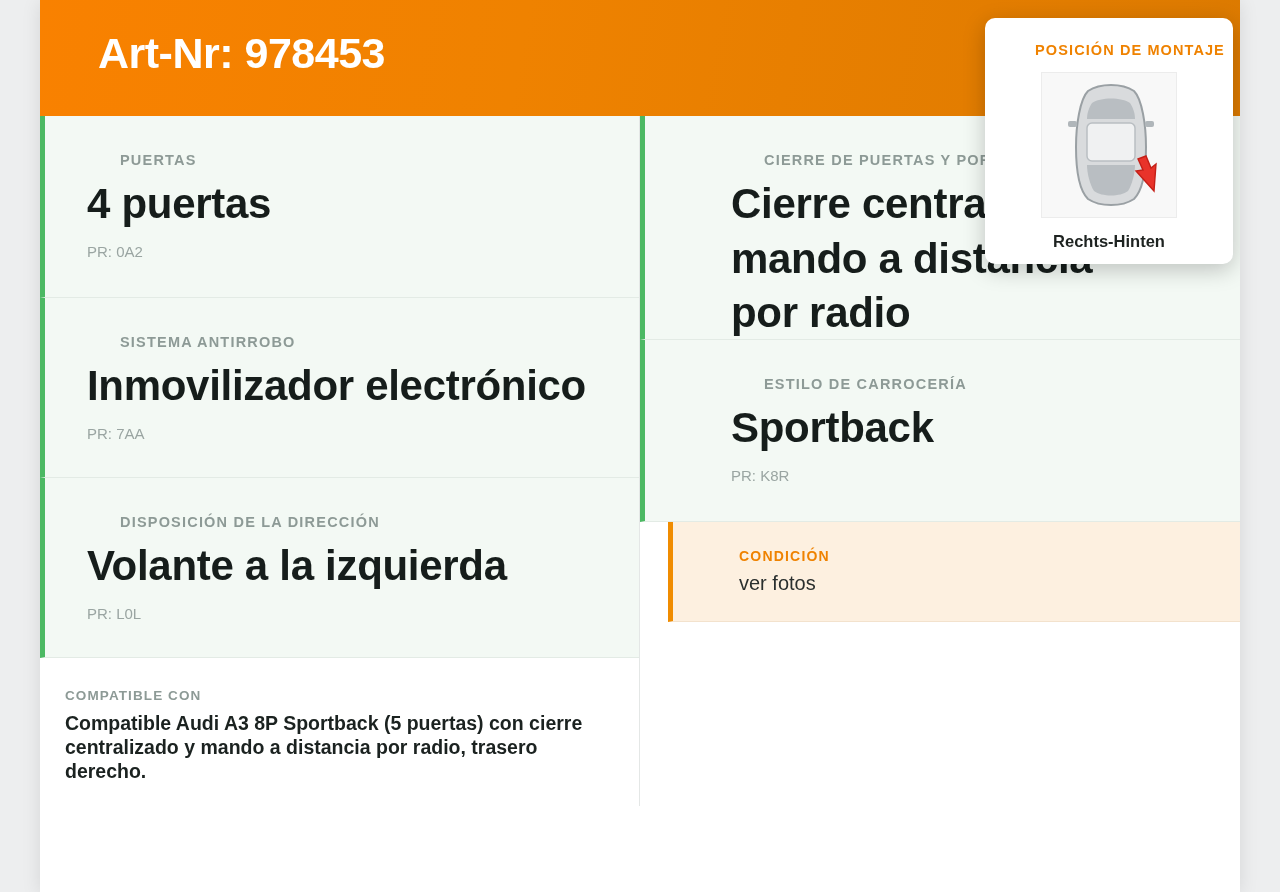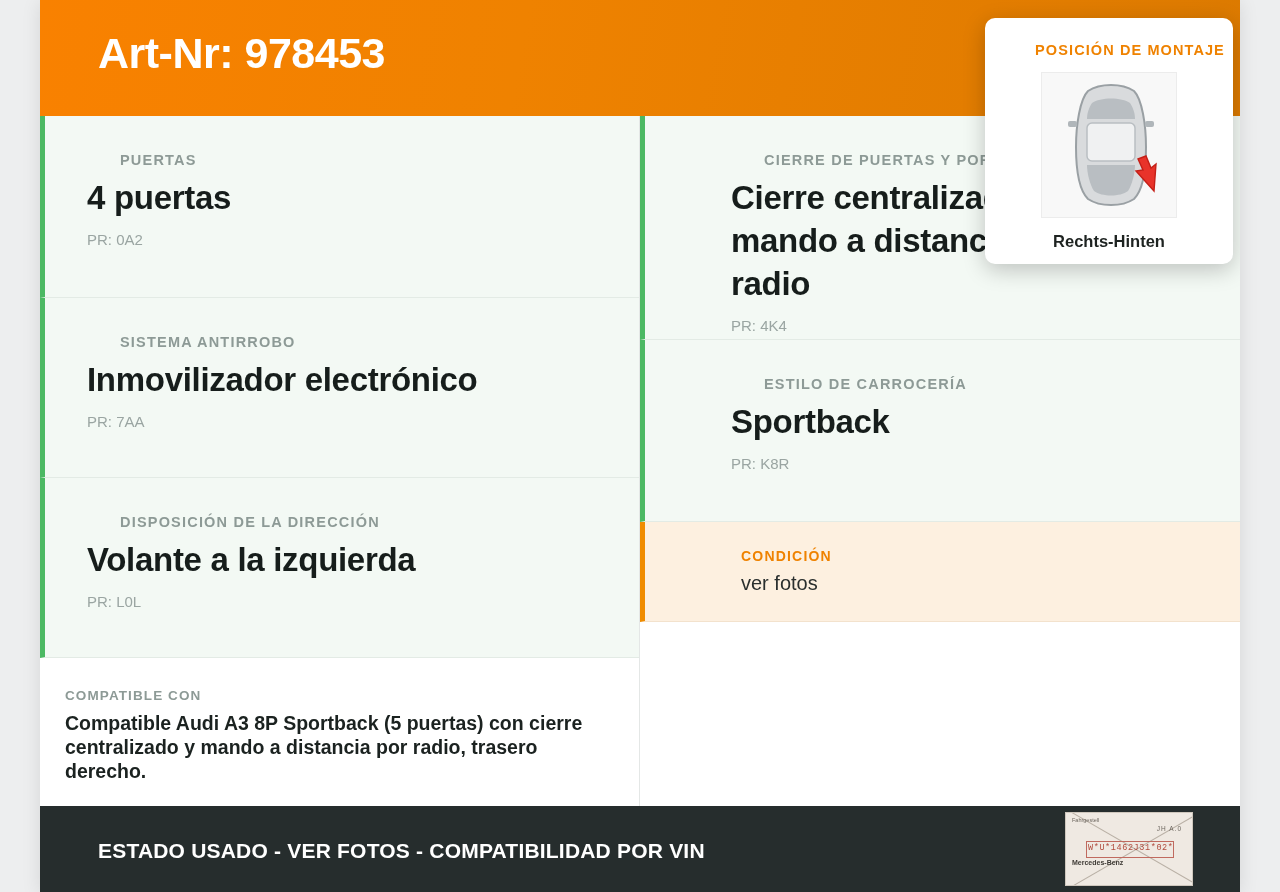--- a/index.html
+++ b/index.html
@@ -95,21 +95,21 @@
     color: #8d9a96;
     font-size: 14.5px;
     font-weight: bold;
     letter-spacing: 1.2px;
     text-transform: uppercase;
     white-space: nowrap;
     margin-left: 33px;
   }
   .value {
     color: #161d1b;
-    font-size: 33px;
+    font-size: 42px;
     font-weight: bold;
     line-height: 1.3;
     margin-top: 9px;
     letter-spacing: -0.3px;
   }
   .pr {
     color: #9aa5a2;
     font-size: 15px;
     margin-top: 11px;
   }
@@ -309,21 +309,21 @@
           <div class="value" style="max-width:430px;">Cierre centralizado y mando a distancia por radio</div>
           <div class="pr">PR: 4K4</div>
         </div>
 
         <div class="row r1" style="height:182px;">
           <div class="label">ESTILO DE CARROCERÍA</div>
           <div class="value">Sportback</div>
           <div class="pr">PR: K8R</div>
         </div>
 
-        <div class="row condition" style="height:100px;padding-left:96px;">
+        <div class="row condition" style="height:100px;padding-left:66px;margin-left:28px;">
           <div class="label-cond">CONDICIÓN</div>
           <div class="value-cond">ver fotos</div>
         </div>
 
         <div class="row empty" style="height:184px;"></div>
 
       </div>
     </div>
 
     <div class="popup">
@@ -345,27 +345,15 @@
           </g>
 
           <g>
             <path d="M112 118 L94 98 L101 97 L96 86 L104 83 L109 95 L114 91 Z" fill="#e8332a" stroke="#c41f17" stroke-width="1.4"></path>
           </g>
         </svg>
       </div>
       <div class="popup-caption">Rechts-Hinten</div>
     </div>
 
-    <div class="footer">
-      <div class="footer-text">ESTADO USADO - VER FOTOS - COMPATIBILIDAD POR VIN</div>
-      <div class="footer-stamp">
-        <div class="stamp-line stamp-diag1"></div>
-        <div class="stamp-line stamp-diag2"></div>
-        <div class="stamp-tl">Fahrgestell</div>
-        <div class="stamp-tr">JH  A.0</div>
-        <div class="stamp-box"></div>
-        <div class="stamp-code">W*U*1462J31*02*</div>
-        <div class="stamp-bl">Mercedes-Benz</div>
-      </div>
-    </div>
 
   </div>
 </div>
 
 </body></html>

